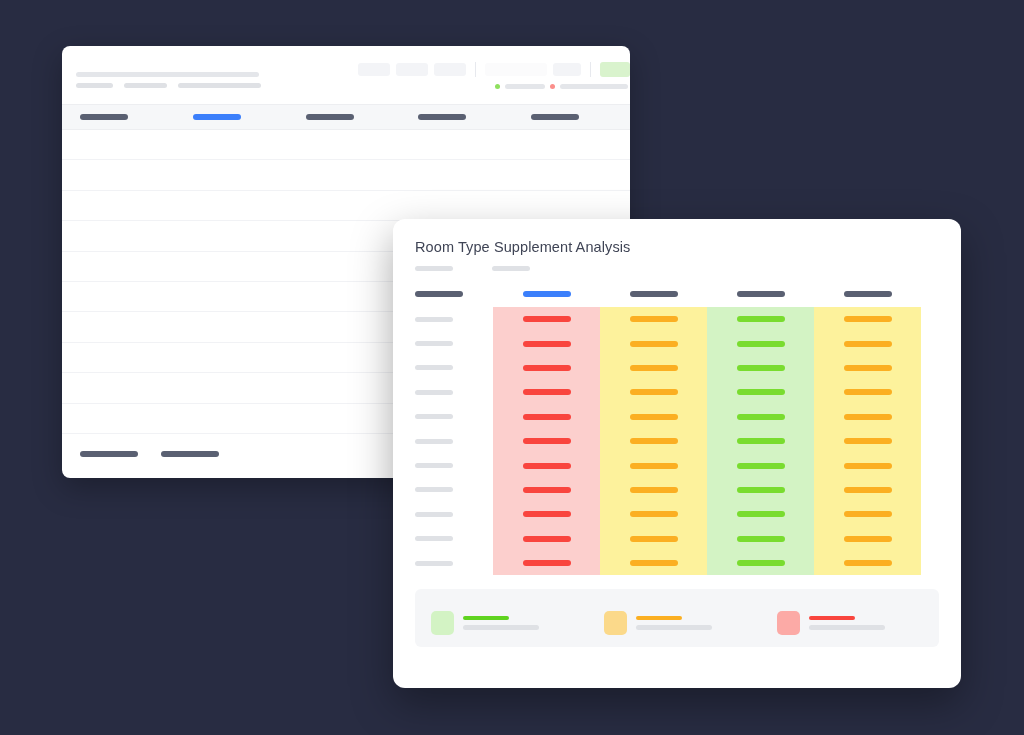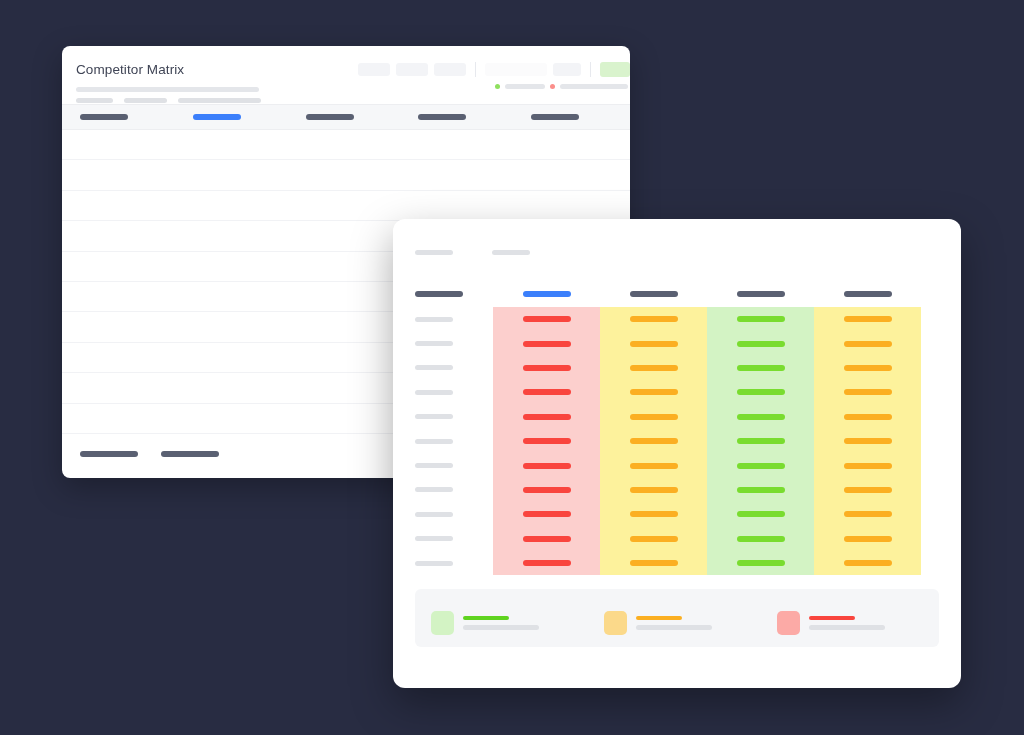--- a/index.html
+++ b/index.html
@@ -121,21 +121,20 @@
   .foot-lines .l2 { height: 5px; border-radius: 3px; background: #dfe1e5; margin-top: 5px; }
 </style>
 </head>
 <body>
 
 <div id="stage">
 
   <div class="card" id="card-competitor">
 
     <div class="c1-head">
-      <div class="c1-title">Competitor Matrix</div>
       <span class="bar c1-sub-long"></span>
       <div class="c1-sub-row">
         <span class="bar" style="width:37px"></span>
         <span class="bar" style="width:43px"></span>
         <span class="bar" style="width:83px"></span>
       </div>
 
       <div class="c1-tools">
         <span class="tool-chip"></span>
         <span class="tool-chip"></span>
@@ -248,20 +247,21 @@
 
     <div class="c1-foot">
       <span class="bar-dark"></span>
       <span class="bar-dark"></span>
     </div>
   </div>
 
   <div class="card" id="card-roomtype">
 
     <div class="c2-head">
+      <div class="c2-title">Room Type Supplement Analysis</div>
       <div class="c2-subrow">
         <span class="bar" style="width:38px"></span>
         <span class="bar" style="width:38px"></span>
       </div>
     </div>
 
     <div class="c2-thead">
       <div class="th c2-col-label">
           <span class="bar-dark" style="margin-left:22px"></span>
         </div>

